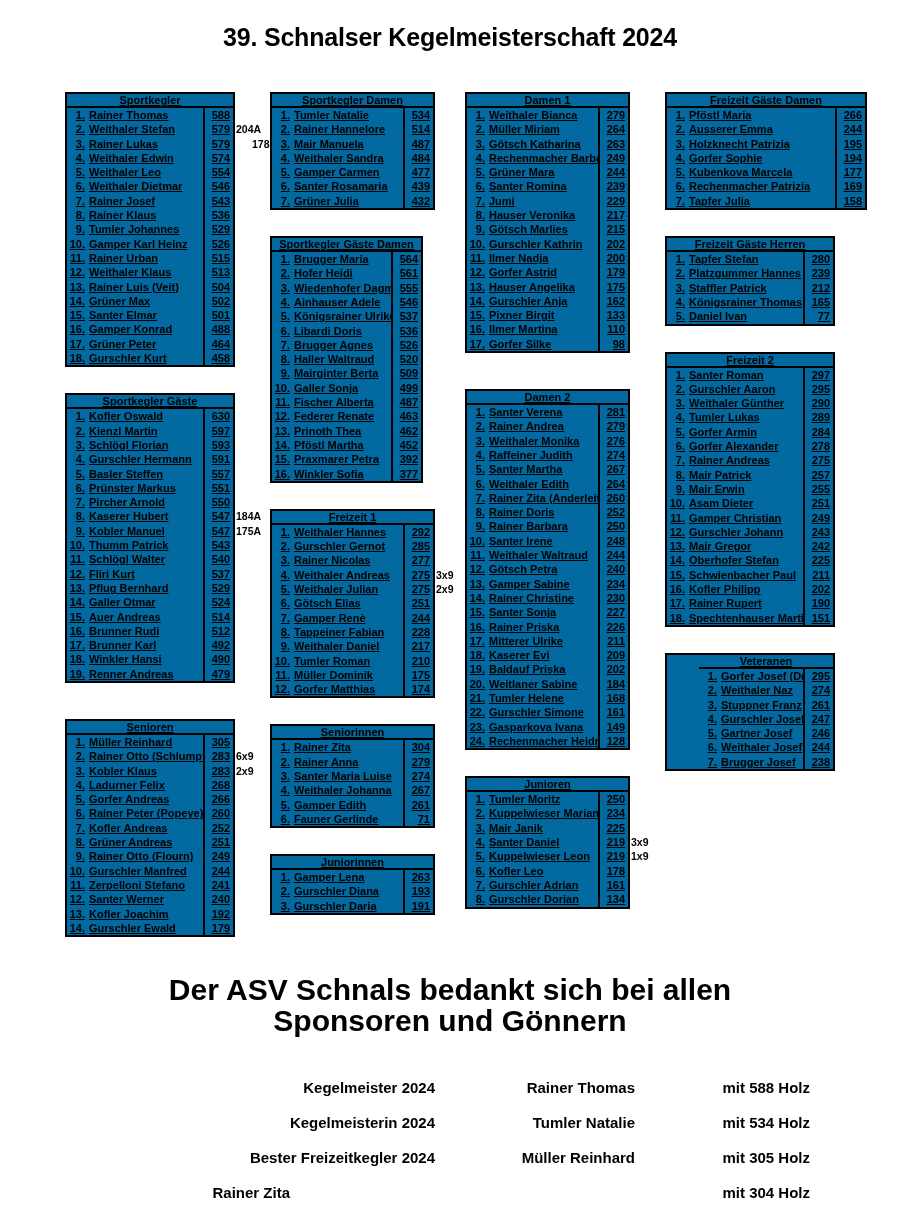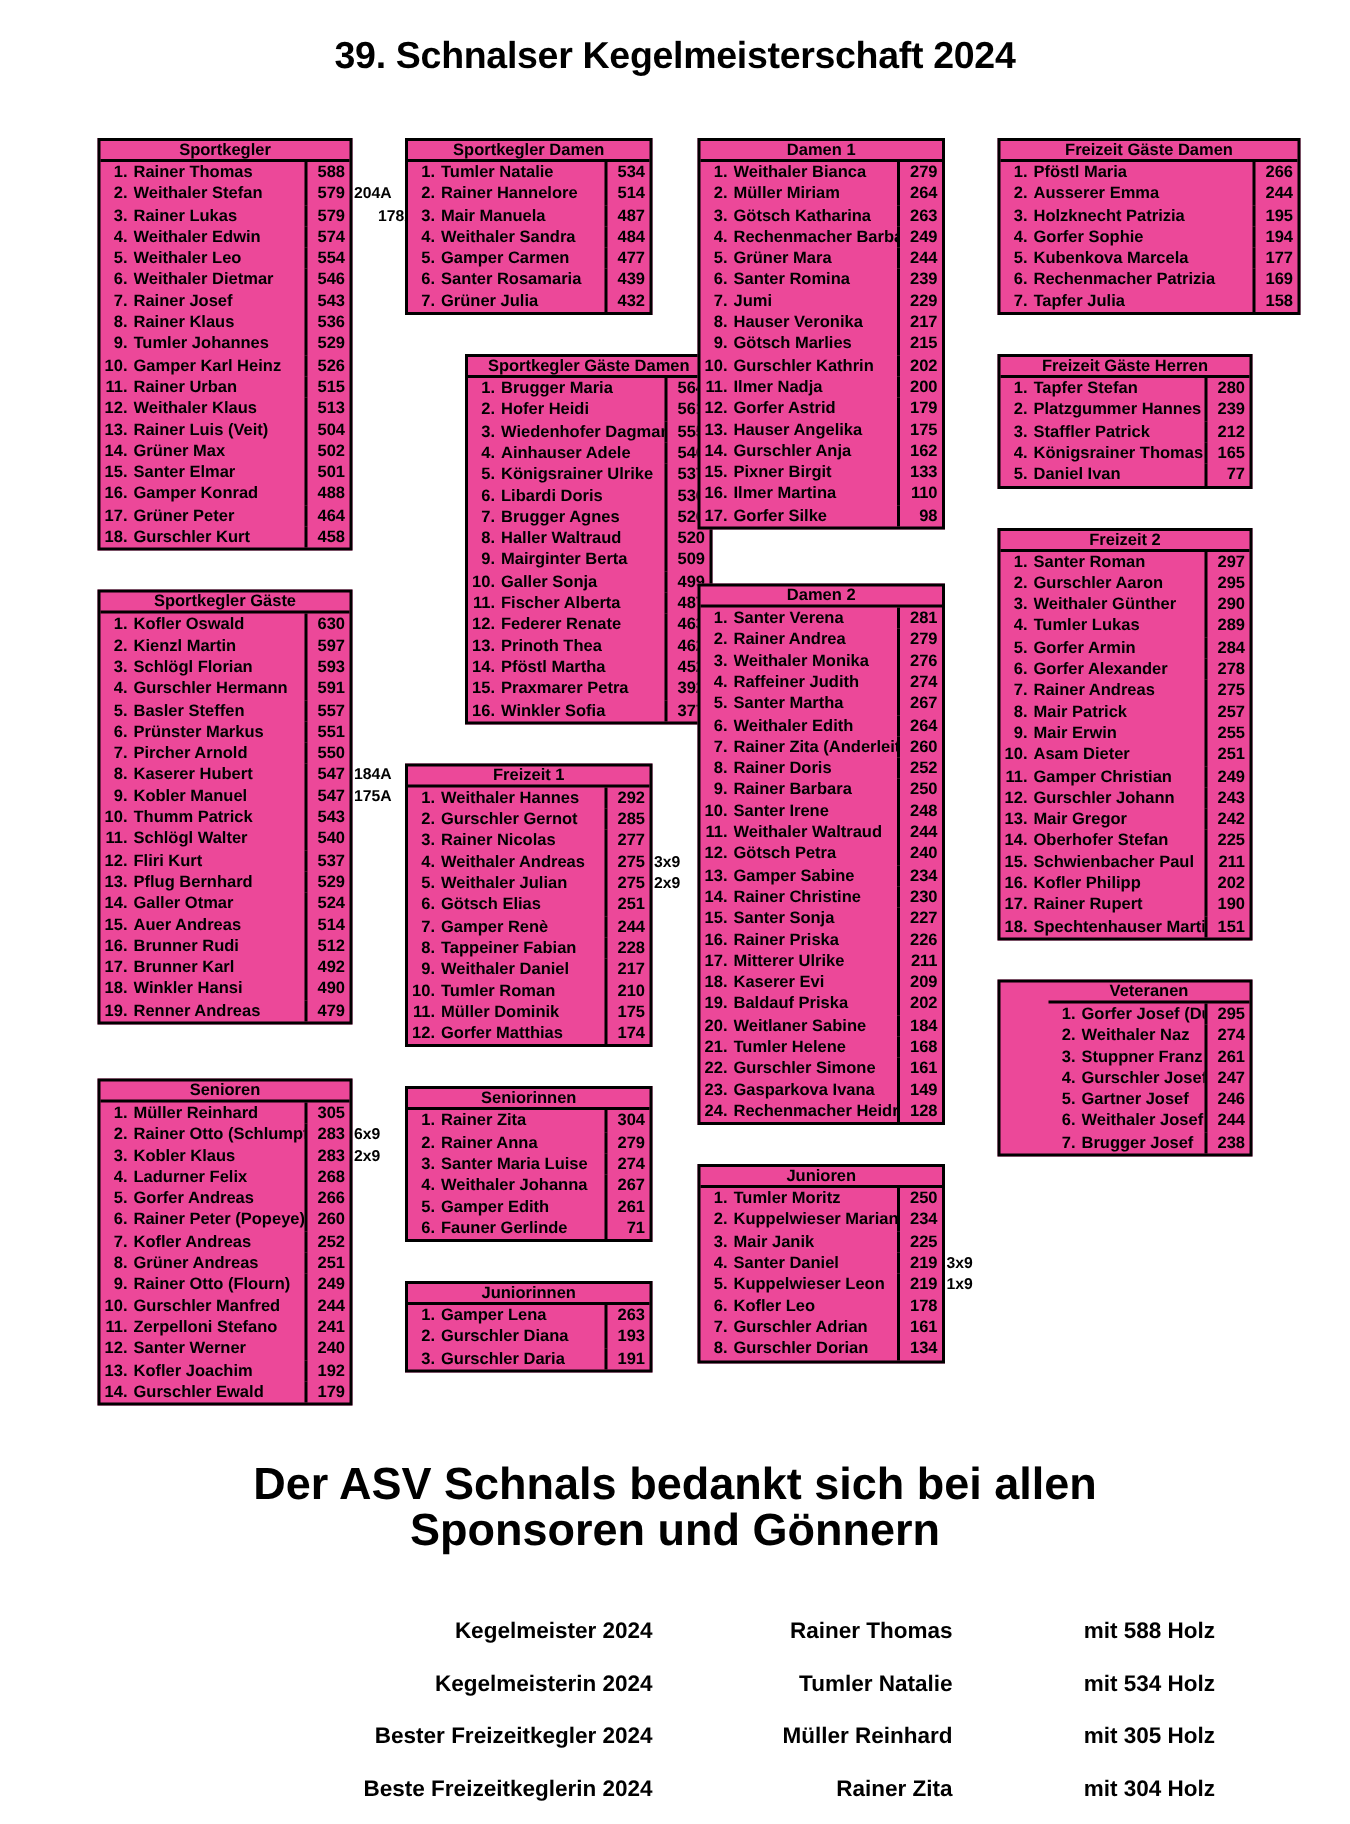--- a/index.html
+++ b/index.html
@@ -38,22 +38,23 @@
   #column-3 { left: 465px; width: 162px; }
   #column-4 { left: 665px; width: 200px; }
 
   
   .result-block {
     position: relative;
     margin-bottom: 0;
   }
   .block-box {
     border: 2px solid #000;
-    background: #ec4899;
+    background: #0369a1;
     box-sizing: border-box;
+    text-decoration: underline;
   }
   .block-title {
     text-align: center;
     font-size: 11px;
     font-weight: bold;
     line-height: 13px;
     height: 14px;
     border-bottom: 2px solid #000;
     box-sizing: border-box;
     white-space: nowrap;
@@ -463,21 +464,21 @@
           <div class="row">
             <span class="rank">7.</span>
             <span class="pname">Grüner Julia</span>
             <span class="score">432</span>
           </div>
         </div>
       </div>
     </div>
     <div class="gap-m"></div>
     <div class="result-block">
-      <div class="block-box" style="width: 165px; margin-left: 40px;">
+      <div class="block-box" style="width: 153px;">
         <div class="block-title">Sportkegler Gäste Damen</div>
         <div class="rows">
           <div class="row">
             <span class="rank">1.</span>
             <span class="pname">Brugger Maria</span>
             <span class="score">564</span>
           </div>
           <div class="row">
             <span class="rank">2.</span>
             <span class="pname">Hofer Heidi</span>
@@ -1194,17 +1195,16 @@
       <div class="award-title">Kegelmeisterin 2024</div>
       <div class="award-name">Tumler Natalie</div>
       <div class="award-score">mit 534 Holz</div>
     </div>
     <div class="award-row">
       <div class="award-title">Bester Freizeitkegler 2024</div>
       <div class="award-name">Müller Reinhard</div>
       <div class="award-score">mit 305 Holz</div>
     </div>
     <div class="award-row">
-      <div class="award-title">Beste Freizeitkeglerin 2024</div>
       <div class="award-name">Rainer Zita</div>
       <div class="award-score">mit 304 Holz</div>
     </div>
   </div>
 
 </body></html>

